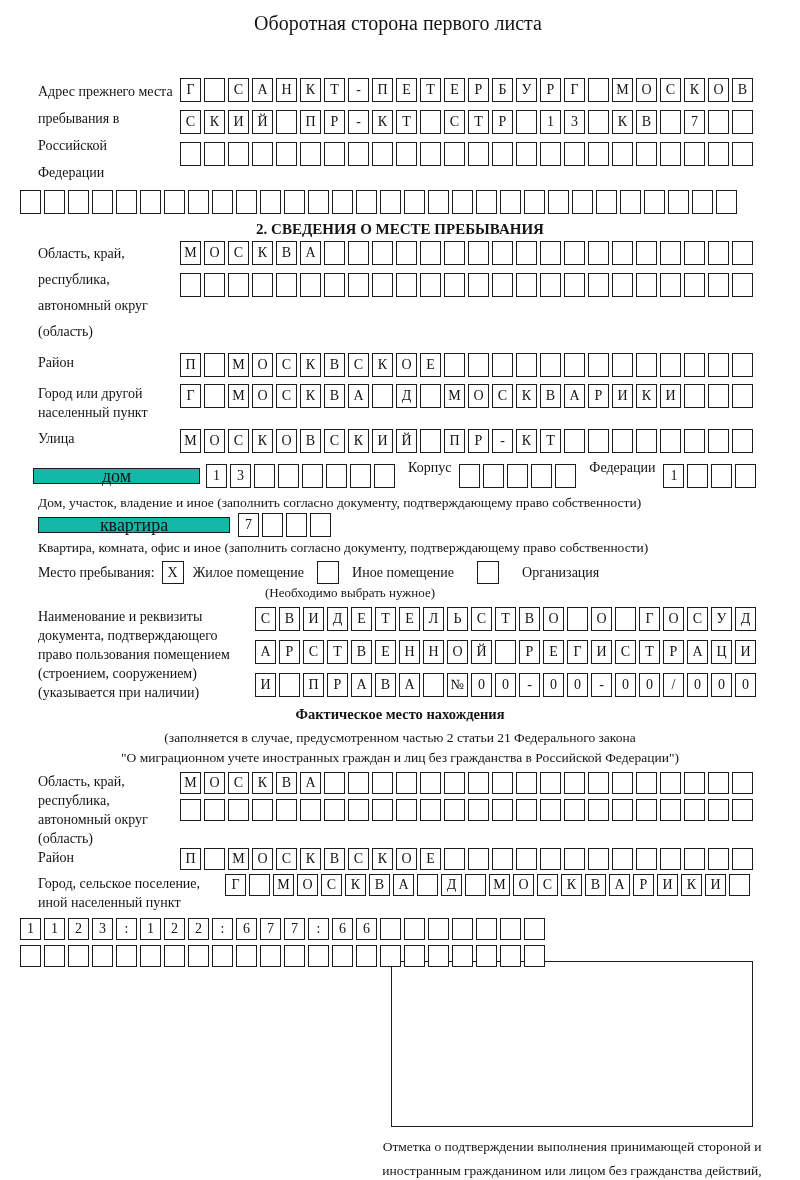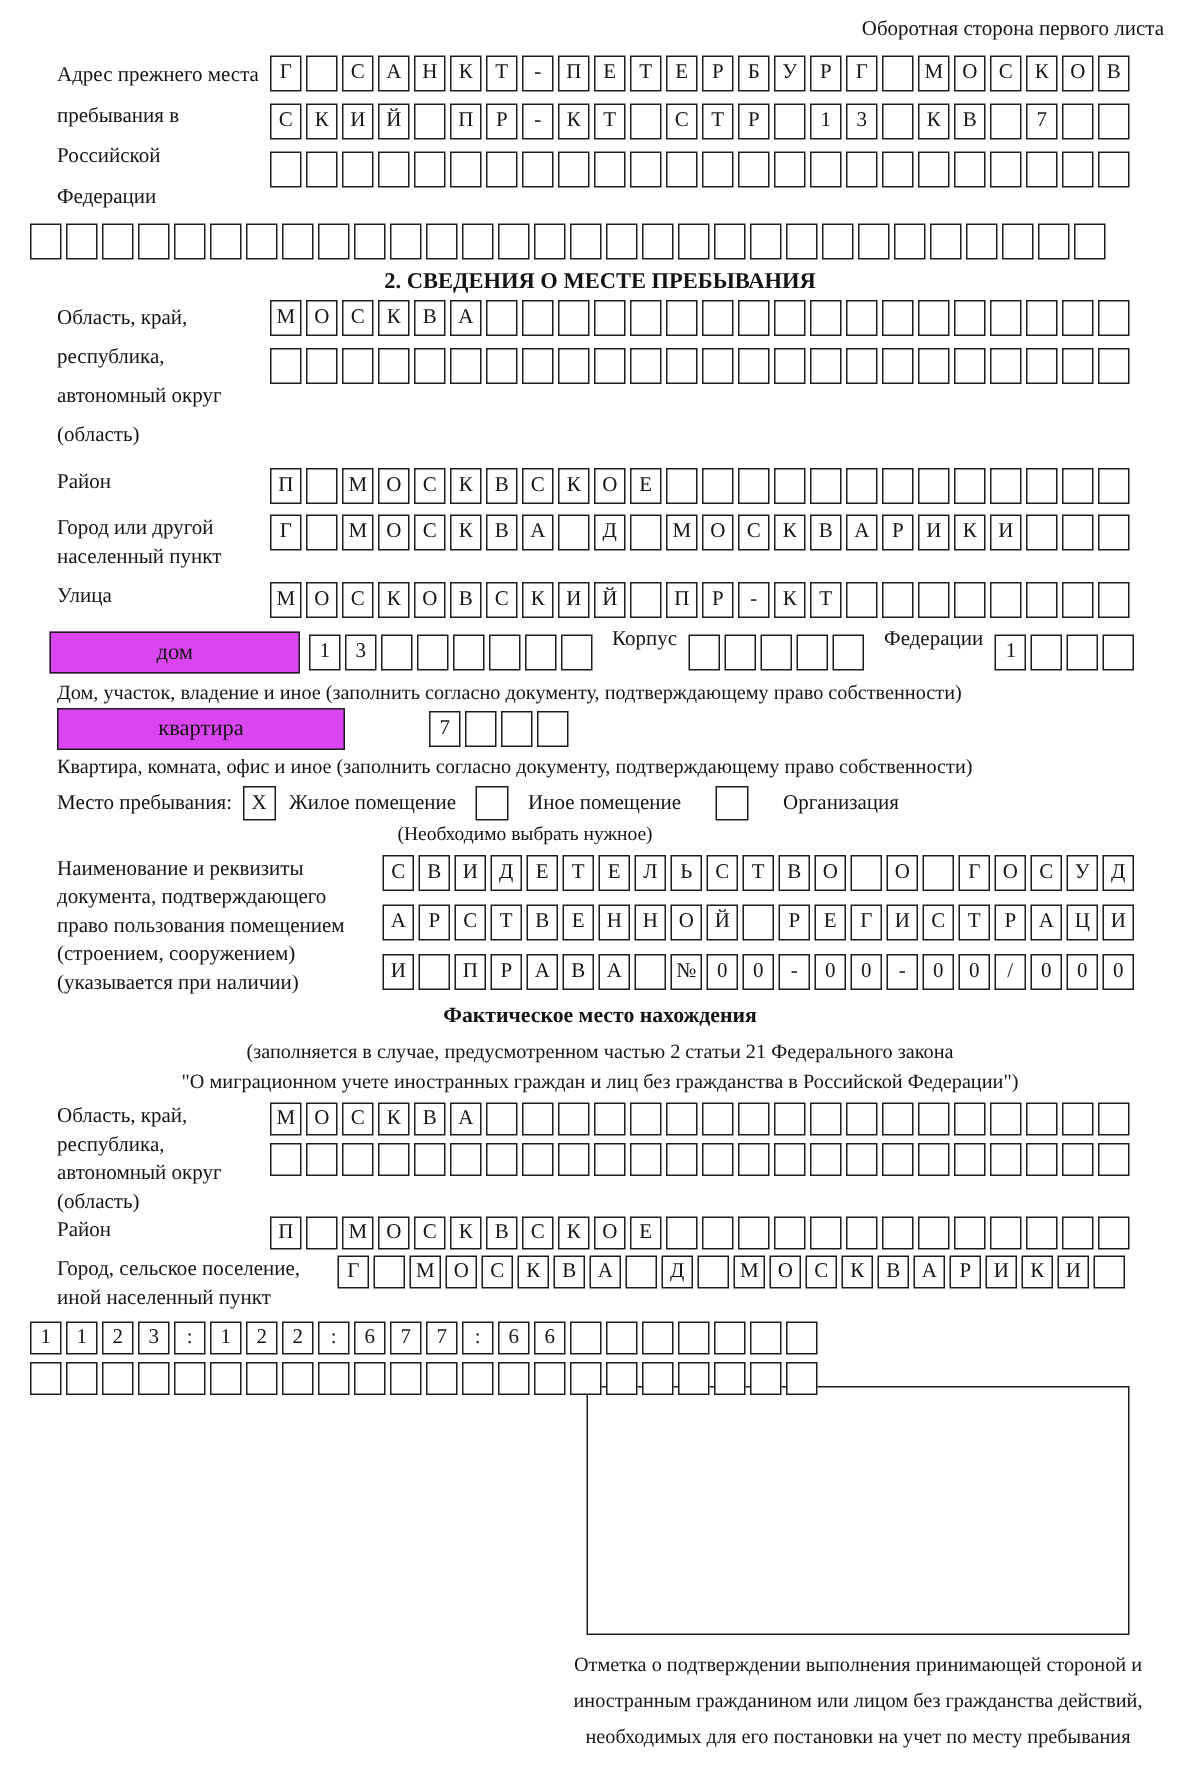--- a/index.html
+++ b/index.html
@@ -3,21 +3,21 @@
 <meta charset="utf-8">
 <style>
   html,body { margin:0; padding:0; }
   body {
     width:800px; height:1180px; background:#ffffff; overflow:hidden;
     font-family:"Liberation Serif", serif; color:#141414;
     -webkit-font-smoothing:antialiased;
   }
   .page { position:relative; box-sizing:border-box; width:800px; height:1180px; padding:12px 20px 0 20px; }
 
-  .doc-title { font-size:14px; text-align:right; padding-right:4px; }
+  .doc-title { font-size:20px; text-align:center; padding-right:4px; }
 
   .field { display:flex; align-items:flex-start; }
   .flabel { box-sizing:border-box; flex:0 0 160px; width:160px; padding:0 6px 0 18px; font-size:14px; line-height:19px; }
   .w160 { flex-basis:160px; width:160px; }
   .w205 { flex-basis:205px; width:205px; }
   .w210 { flex-basis:210px; width:210px; }
   .w235 { flex-basis:235px; width:235px; }
   .lh27 { line-height:27px; }
   .lh26 { line-height:26px; }
 
@@ -29,38 +29,38 @@
     font-size:14px; line-height:1;
   }
   .rows .cellrow { margin-bottom:8px; }
   .rows .cellrow:last-child { margin-bottom:0; }
   .compact .cell { height:22px; }
   .rows-c .cellrow { margin-bottom:5px; }
   .rows-c .cellrow:last-child { margin-bottom:0; }
   .doc-rows .cellrow { margin-bottom:9px; }
   .doc-rows .cellrow:last-child { margin-bottom:0; }
 
-  .field-prev { margin-top:9px; }
+  .field-prev { margin-top:43px; }
   .fullrow { margin-top:4px; }
   .footnote1 { margin-top:5px; font-size:13px; text-align:center; }
   .sec2-title { margin-top:7px; font-size:15px; font-weight:bold; text-align:center; }
   .f-oblast { margin-top:3px; }
   .f-raion { margin-top:8px; }
   .f-gorod { margin-top:7px; }
   .f-ulitsa { margin-top:7px; }
 
   .domrow { margin-top:7px; margin-left:13px; display:flex; align-items:center; }
   .widebox {
-    box-sizing:border-box; border:1.6px solid #1c1c1c; height:28px;
-    display:flex; align-items:center; justify-content:center; font-size:15px; background:#d946ef;
+    box-sizing:border-box; border:1.6px solid #1c1c1c; height:16px;
+    display:flex; align-items:center; justify-content:center; font-size:18px; background:#14b8a6;
   }
   .dombox { width:167px; margin-right:6px; }
   .inline-label { font-size:14px; margin:0 8px 16px 10px; white-space:nowrap; }
   .caption { font-size:13.5px; padding-left:18px; margin-top:3px; }
-  .kvrow { margin-top:2px; margin-left:18px; display:flex; align-items:center;gap:48px; }
+  .kvrow { margin-top:2px; margin-left:18px; display:flex; align-items:center; }
   .kvbox { width:192px; margin-right:8px; }
 
   .mestorow { margin-top:5px; padding-left:18px; display:flex; align-items:center; font-size:14px; }
   .cbox {
     box-sizing:border-box; width:22px; height:23px; border:1.6px solid #1c1c1c;
     display:inline-flex; align-items:center; justify-content:center; font-size:14px; background:#fff;
   }
   .mlabel { margin-right:7px; }
   .cb1 { margin-right:9px; }
   .opt1 { margin-right:13px; }

